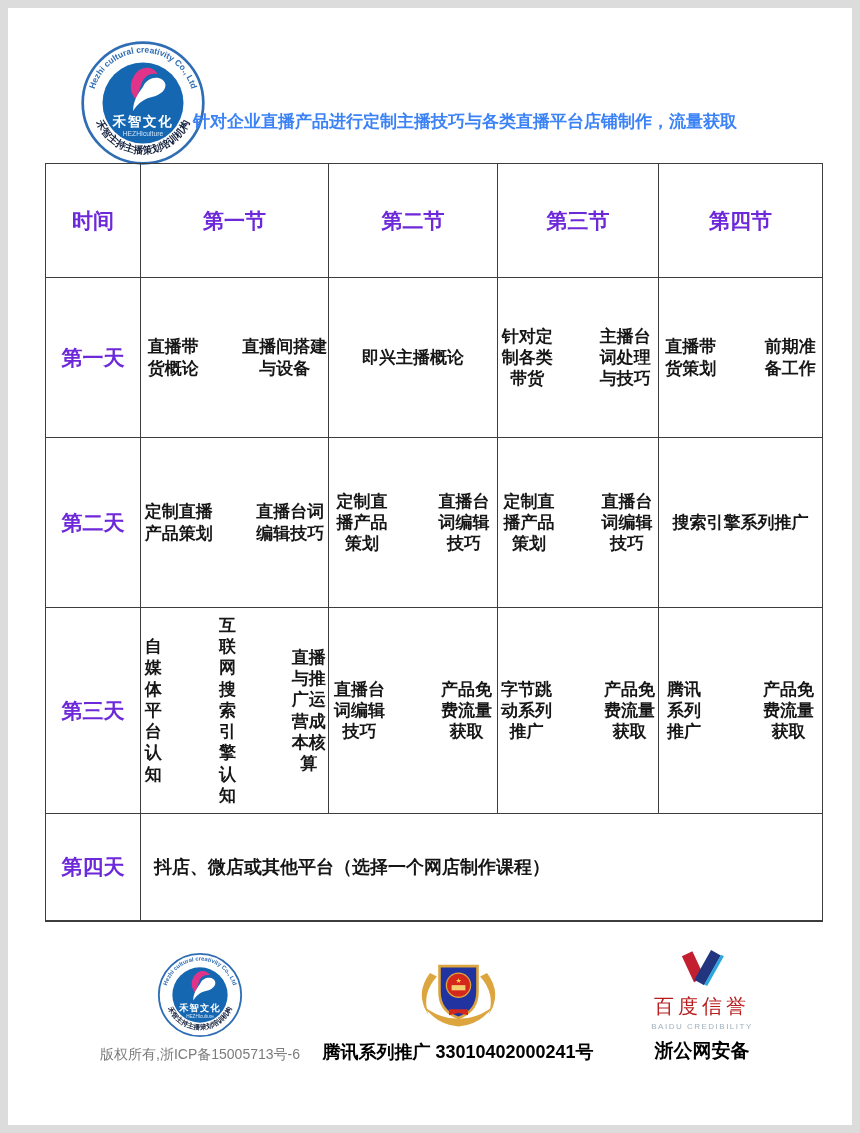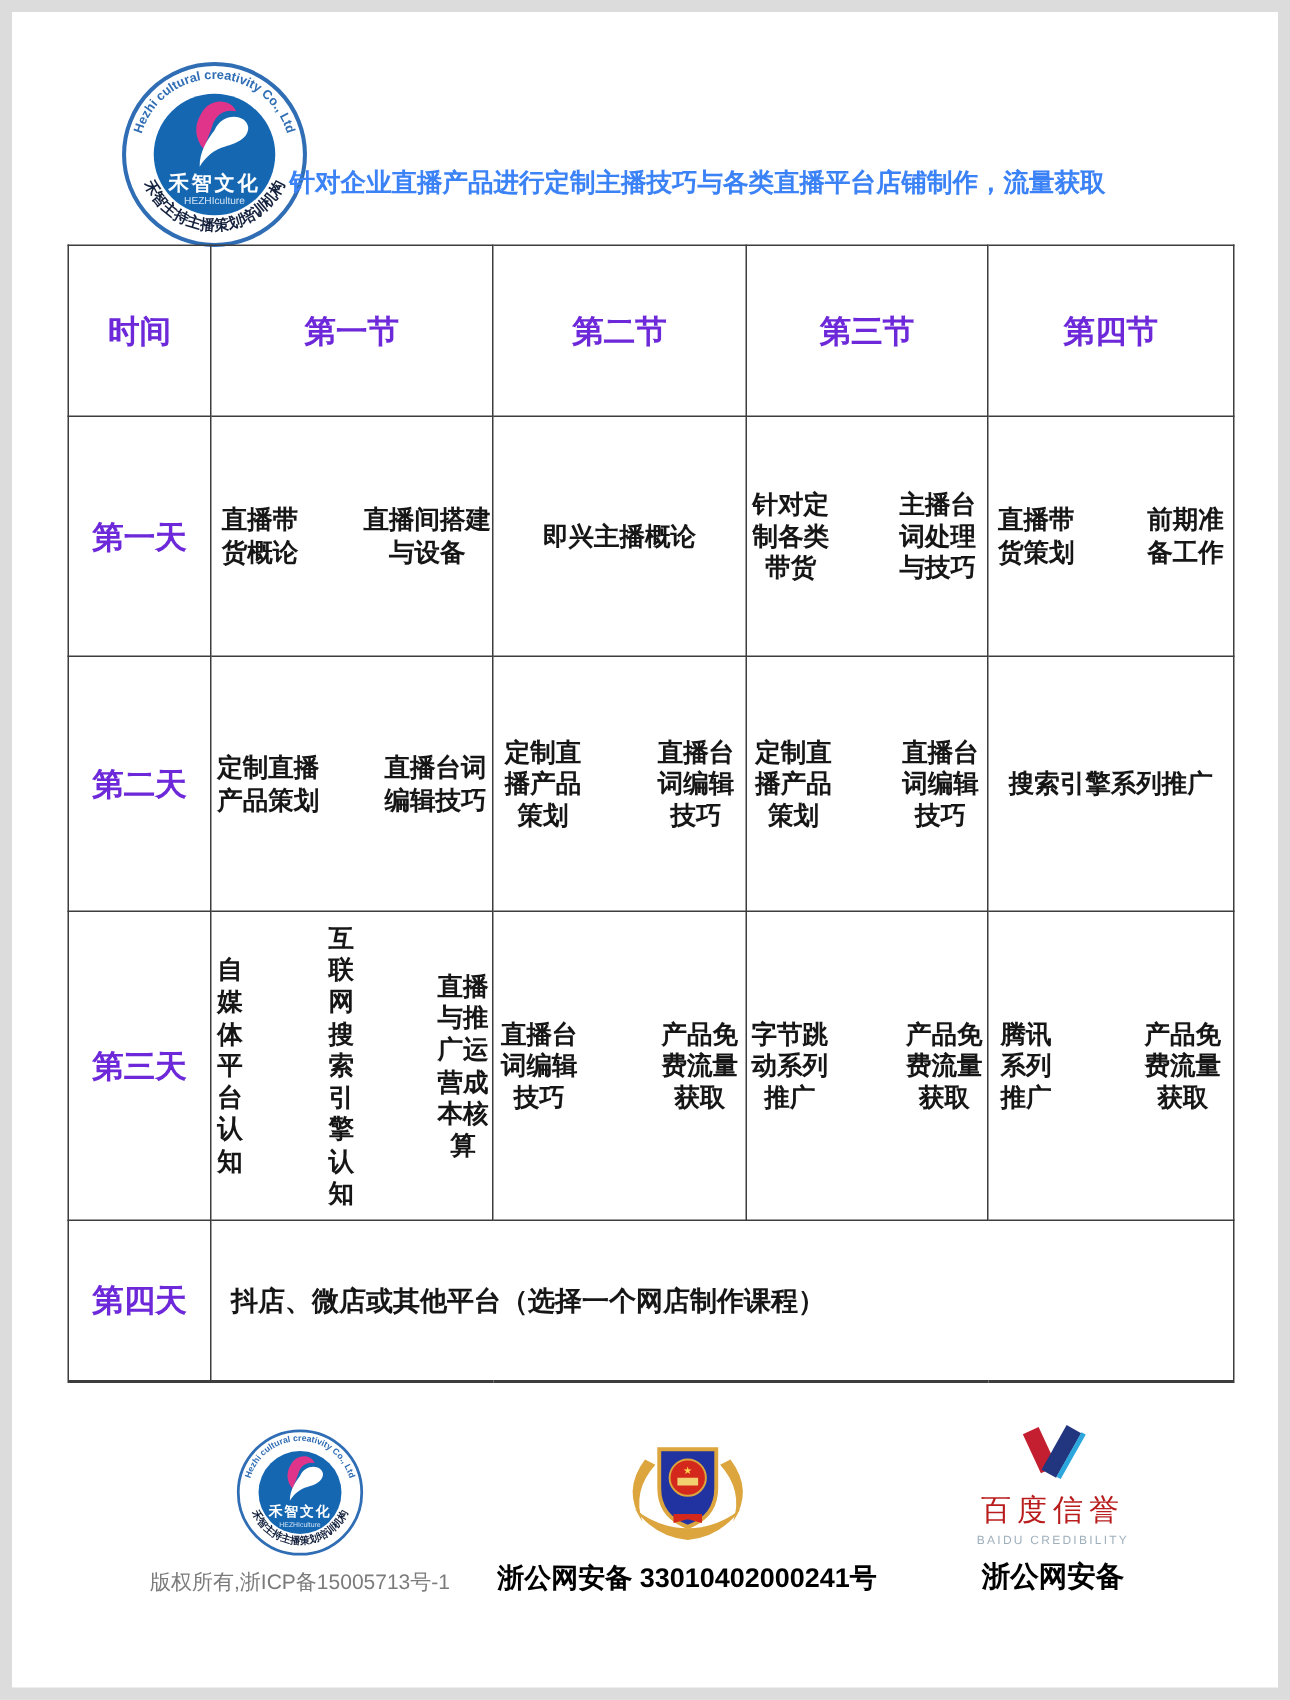--- a/index.html
+++ b/index.html
@@ -222,35 +222,35 @@
         <textPath href="#arcTopF" startOffset="50%">Hezhi cultural creativity Co., Ltd</textPath>
       </text>
       <text font-size="11" fill="#14213d" font-weight="bold" text-anchor="middle">
         <textPath href="#arcBotF" startOffset="50%">禾智主持主播策划培训机构</textPath>
       </text>
       <path d="M60 40 C66 28 82 28 86 38 C76 36 70 42 68 50 L62 66 C55 58 55 48 60 40 Z" fill="var(--logo-pink)"></path>
       <path d="M70 52 C76 38 94 40 95 50 C95 58 86 62 78 64 C70 66 63 72 59 79 C59 68 64 60 70 52 Z" fill="#ffffff"></path>
       <text x="70" y="96" font-size="15" fill="#ffffff" font-weight="bold" text-anchor="middle" letter-spacing="2">禾智文化</text>
       <text x="70" y="107" font-size="7.5" fill="#cfe3f5" text-anchor="middle">HEZHIculture</text>
     </svg>
-    <div class="copyright">版权所有,浙ICP备15005713号-1</div>
+    <div class="copyright">版权所有,浙ICP备15005713号-6</div>
   </div>
 
   <div class="footer-col c2">
     <svg viewBox="0 0 110 84" width="95" height="73">
       <path d="M14 54 Q30 76 55 78 Q80 76 96 54 Q78 69 55 69 Q32 69 14 54 Z" fill="var(--badge-gold)"></path>
       <path d="M22 16 Q4 40 20 64 Q12 40 30 20 Z" fill="var(--badge-gold)"></path>
       <path d="M88 16 Q106 40 90 64 Q98 40 80 20 Z" fill="var(--badge-gold)"></path>
       <path d="M33 8 L77 8 L77 38 Q77 60 55 68 Q33 60 33 38 Z" fill="var(--badge-blue)" stroke="var(--badge-gold)" stroke-width="3"></path>
       <circle cx="55" cy="30" r="14" fill="var(--emblem-red)" stroke="var(--badge-gold)" stroke-width="1.5"></circle>
       <text x="55" y="27" font-size="8" fill="#ffd34d" text-anchor="middle">★</text>
       <path d="M47 30 h16 v6 h-16 z" fill="#f2cf6f"></path>
       <path d="M44 58 h22 v7 l-11 -3 l-11 3 z" fill="var(--emblem-red)"></path>
     </svg>
-    <div class="police-text">浙公网安备 33010402000241号</div>
+    <div class="police-text">腾讯系列推广 33010402000241号</div>
   </div>
 
   <div class="footer-col c3">
     <svg viewBox="0 0 100 84" width="64" height="54">
       <path d="M18 8 L44 64" stroke="var(--baidu-red)" stroke-width="25" fill="none"></path>
       <path d="M80 6 L44 70" stroke="var(--baidu-navy)" stroke-width="24" fill="none"></path>
       <path d="M94 12 L58 76" stroke="var(--baidu-cyan)" stroke-width="7" fill="none"></path>
     </svg>
     <div class="baidu-cn">百度信誉</div>
     <div class="baidu-en">BAIDU CREDIBILITY</div>

